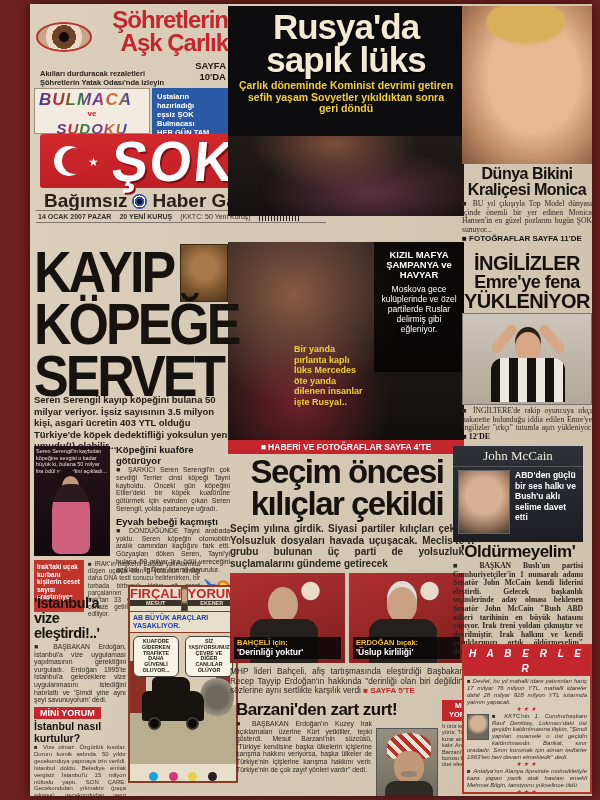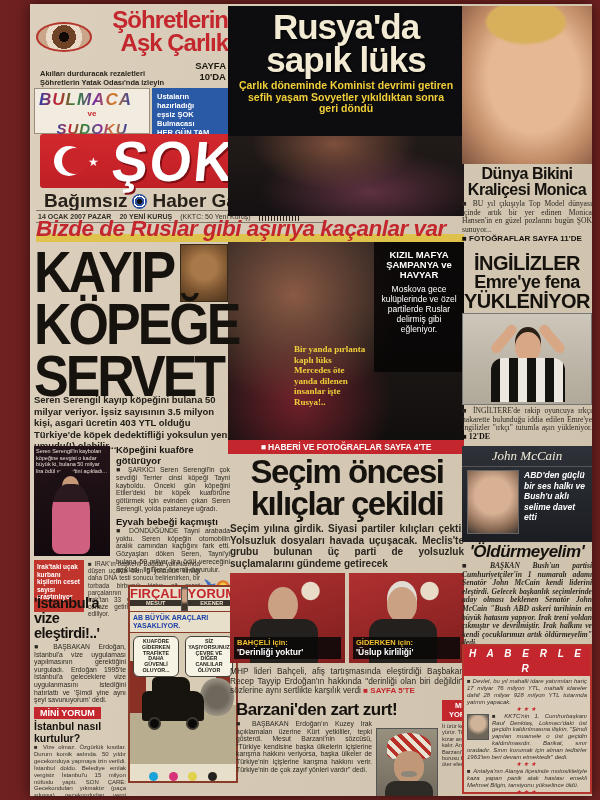--- a/index.html
+++ b/index.html
@@ -188,36 +188,35 @@
     <span class="nazar"></span>
     <span>Haber Gazetesi</span>
   </div>
   <div class="abs dateline" style="left:6px;top:206px;width:290px;">
     <span>14 OCAK 2007 PAZAR</span>
     <span>20 YENİ KURUŞ</span>
     <span style="font-weight:400;">(KKTC: 50 Yeni Kuruş)</span>
     <span class="barcode"></span>
   </div>
 
-  <div class="abs banner" style="left:6px;top:212px;width:428px;">Bizde de Ruslar gibi aşırıya kaçanlar var</div>
 
   <div class="abs rus-top" style="left:198px;top:2px;width:236px;height:130px;padding-top:4px;">
     <div class="rus-h">Rusya'da</div>
     <div class="rus-h">sapık lüks</div>
     <div class="rus-deck" style="padding:4px 10px 0;">Çarlık döneminde Kominist devrimi getiren sefih yaşam Sovyetler yıkıldıktan sonra geri döndü</div>
   </div>
 
   <div class="abs rus-photo1" style="left:198px;top:132px;width:236px;height:80px;"></div>
 
   <div class="abs rus-photo2" style="left:198px;top:238px;width:236px;height:212px;">
     <div class="abs" style="right:0;top:0;width:90px;height:130px;background:rgba(5,4,4,.82);padding:8px 4px;">
       <div class="rus-side" style="font-size:9.5px;">KIZIL MAFYA ŞAMPANYA ve HAVYAR</div>
       <div class="rus-side" style="margin-top:4px;font-weight:400;">Moskova gece kulüplerinde ve özel partilerde Ruslar delirmiş gibi eğleniyor.</div>
     </div>
-    <div class="abs rus-cap" style="left:66px;top:102px;width:74px;font-family:Liberation Serif, serif;">Bir yanda pırlanta kaplı lüks Mercedes öte yanda dilenen insanlar işte Rusya!..</div>
+    <div class="abs rus-cap" style="left:66px;top:102px;width:74px;">Bir yanda pırlanta kaplı lüks Mercedes öte yanda dilenen insanlar işte Rusya!..</div>
     <div class="abs rus-foot" style="left:0;bottom:0;width:236px;height:14px;">■ HABERİ VE FOTOĞRAFLAR SAYFA 4'TE</div>
   </div>
 
   <div class="abs" style="left:4px;top:236px;width:194px;height:152px;">
     <div class="dog-h">KAYIP</div>
     <div class="abs dog-photo" style="left:146px;top:4px;width:48px;height:58px;"></div>
     <div class="dog-h" style="margin-top:-4px;">KÖPEĞE</div>
     <div class="dog-h" style="margin-top:-4px;">SERVET</div>
   </div>
   <div class="abs dog-intro" style="left:4px;top:390px;width:196px;">Seren Serengil kayıp köpeğini bulana 50 milyar veriyor. İşsiz sayısının 3.5 milyon kişi, asgari ücretin 403 YTL olduğu Türkiye'de köpek dedektifliği yoksulun yeni umudu(!) olabilir...</div>
@@ -299,21 +298,21 @@
         <div class="pol-suit"></div>
         <div class="pol-cap">
           <div class="l1">BAHÇELİ için:</div>
           <div class="l2">'Derinliği yoktur'</div>
         </div>
       </div>
       <div class="pol-photo" style="width:115px;height:90px;">
         <div class="pol-head" style="box-shadow:0 -6px 0 0 #e0dcd4;"></div>
         <div class="pol-suit"></div>
         <div class="pol-cap">
-          <div class="l1">GİDERKEN için:</div>
+          <div class="l1">ERDOĞAN bıçak:</div>
           <div class="l2">'Üslup kirliliği'</div>
         </div>
       </div>
     </div>
     <div class="body85 just" style="margin-top:4px;">
       <span>MHP lideri Bahçeli, afiş tartışmasında eleştirdiği Başbakan Recep Tayyip Erdoğan'ın hakkında "derinliği olan biri değildir" sözlerine aynı sertlikte karşılık verdi</span>
       <span class="c-red hW" style="font-size:8px;">■ SAYFA 5'TE</span>
     </div>
   </div>
 
@@ -335,41 +334,41 @@
     </div>
   </div>
 
   <div class="abs nude" style="left:432px;top:2px;width:130px;height:158px;">
     <div class="hair"></div>
   </div>
 
   <div class="abs" style="left:432px;top:162px;width:130px;">
     <div class="mon-h">Dünya Bikini</div>
     <div class="mon-h">Kraliçesi Monica</div>
-    <div class="serif7 just" style="margin-top:2px;">■ BU yıl çıkışıyla Top Model dünyası içinde artık bir yer edinen Monica Hansen'in en güzel pozlarını bugün ŞOK sunuyor...</div>
+    <div class="serif7 just" style="margin-top:2px;">■ BU yıl çıkışıyla Top Model dünyası içinde önemli bir yer edinen Monica Hansen'in en güzel pozlarını bugün ŞOK sunuyor...</div>
     <div class="ref-bold">■ FOTOĞRAFLAR SAYFA 11'DE</div>
   </div>
 
   <div class="abs" style="left:432px;top:250px;width:130px;">
     <div class="emre-h" style="font-size:20px;line-height:19px;">İNGİLİZLER</div>
     <div class="emre-h" style="font-size:18px;line-height:18px;">Emre'ye fena</div>
     <div class="emre-h" style="font-size:20px;line-height:20px;">YÜKLENİYOR</div>
     <div class="emre-photo" style="width:130px;height:92px;margin-top:2px;">
       <div class="arm" style="left:36px;top:8px;transform:rotate(40deg);"></div>
       <div class="arm" style="left:84px;top:8px;transform:rotate(-40deg);"></div>
       <div class="emre-head"></div>
       <div class="emre-shirt"></div>
     </div>
     <div class="serif7 just" style="margin-top:2px;">
       <span>■ İNGİLTERE'de rakip oyuncuya ırkçı hakarette bulunduğu iddia edilen Emre'ye İngilizler "ırkçı" tutumla aşırı yükleniyor.</span>
       <span class="ref-bold">■ 12'DE</span>
     </div>
   </div>
 
-  <div class="abs" style="left:432px;top:442px;width:130px;font-style:italic;">
+  <div class="abs" style="left:423px;top:442px;width:130px;">
     <div class="mccain-box" style="width:130px;height:96px;">
       <div class="mccain-title">John McCain</div>
       <div class="mccain-face"></div>
       <div class="mccain-side">ABD'den güçlü bir ses halkı ve Bush'u aklı selime davet etti</div>
     </div>
     <div class="old-h">'Öldürmeyelim'</div>
     <div class="serif7 just" style="font-weight:700;">■ BAŞKAN Bush'un partisi Cumhuriyetçiler'in 1 numaralı adamı Senatör John McCain kendi liderini eleştirdi. Gelecek başkanlık seçimlerinde aday olması beklenen Senatör John McCain "Bush ABD askeri tarihinin en büyük hatasını yapıyor. Irak treni yoldan çıkmıştır ve devrilmiştir. Irak halkını ve kendi çocuklarımızı artık öldürmeyelim" dedi.</div>
   </div>
 
   <div class="abs hab-box" style="left:432px;top:640px;width:130px;height:150px;">

